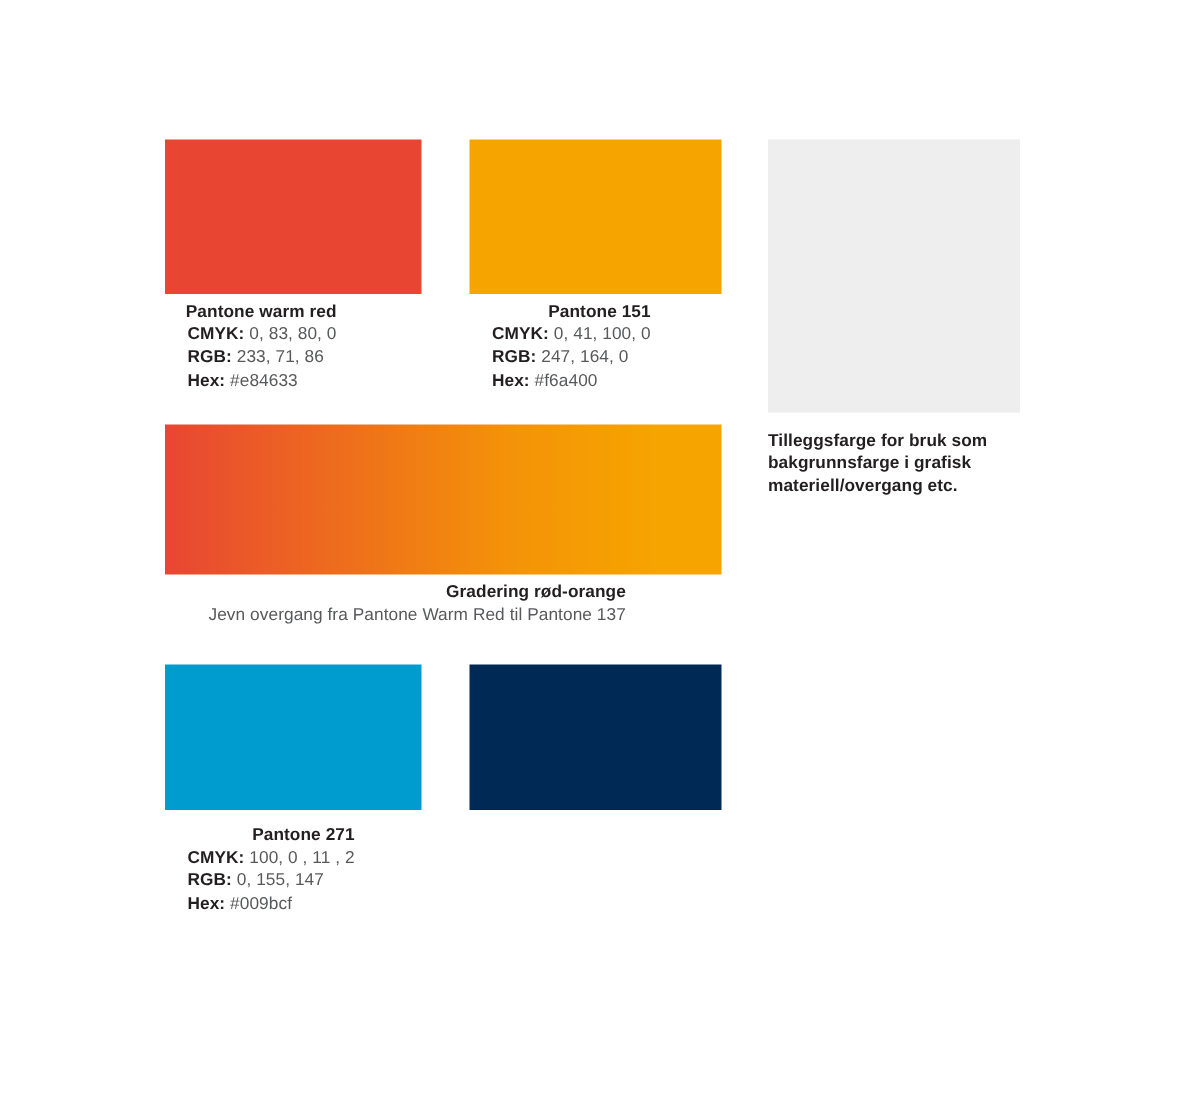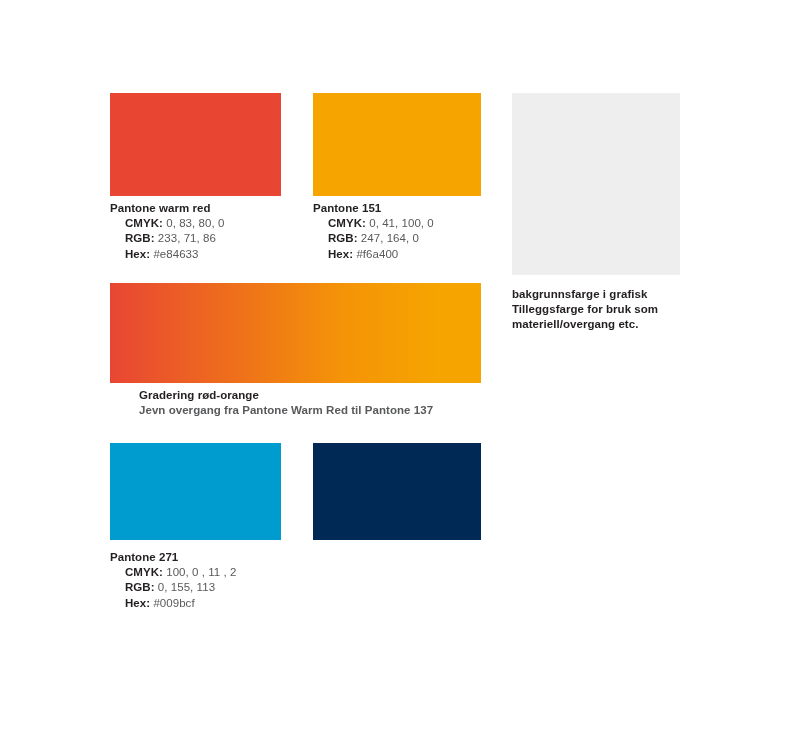--- a/index.html
+++ b/index.html
@@ -37,20 +37,21 @@
     font-size: 11.5px;
     line-height: 15.2px;
     color: #58595b;
     letter-spacing: 0.05px;
     white-space: nowrap;
   }
   .caption .title {
     display: block;
     font-weight: bold;
     color: #231f20;
+    text-align: right;
   }
   .caption .row {
     display: block;
     margin-left: 15px;
   }
   .caption .row .k {
     font-weight: bold;
     color: #231f20;
   }
   .caption .row .v {
@@ -58,21 +59,21 @@
     color: #58595b;
   }
 
   
   .caption.gradient-caption {
     white-space: nowrap;
     margin-left: 29px;
   }
   .caption.gradient-caption .sub {
     display: block;
-    font-weight: bold;
+    font-weight: normal;
     color: #58595b;
     text-align: right;
   }
 
   
   .caption.bg-caption {
     white-space: normal;
     width: 185px;
   }
   .caption.bg-caption .desc {
@@ -100,38 +101,38 @@
   <div class="caption" style="left:313px; top:201px;">
     <span class="title">Pantone 151</span>
     <span class="row"><span class="k">CMYK:</span> <span class="v">0, 41, 100, 0</span></span>
     <span class="row"><span class="k">RGB:</span> <span class="v">247, 164, 0</span></span>
     <span class="row"><span class="k">Hex:</span> <span class="v">#f6a400</span></span>
   </div>
 
   <div class="swatch" style="left:512px; top:93px; width:168px; height:182px; background:#eeeeef;"></div>
 
   <div class="caption bg-caption" style="left:512px; top:287px;">
+    <span class="desc">Tilleggsfarge for bruk som</span>
     <span class="desc">bakgrunnsfarge i grafisk</span>
-    <span class="desc">Tilleggsfarge for bruk som</span>
     <span class="desc">materiell/overgang etc.</span>
   </div>
 
   <div class="swatch" style="left:110px; top:283px; width:371px; height:100px;
               background:linear-gradient(to right, #e84633 0%, #ef7518 38%, #f49308 62%, #f6a400 88%, #f6a400 100%);"></div>
 
   <div class="caption gradient-caption" style="left:110px; top:388px;">
     <span class="title">Gradering rød-orange</span>
     <span class="sub">Jevn overgang fra Pantone Warm Red til Pantone 137</span>
   </div>
 
   <div class="swatch" style="left:110px; top:443px; width:171px; height:97px; background:#009bcf;"></div>
 
   <div class="caption" style="left:110px; top:550px;">
     <span class="title">Pantone 271</span>
     <span class="row"><span class="k">CMYK:</span> <span class="v">100, 0 , 11 , 2</span></span>
-    <span class="row"><span class="k">RGB:</span> <span class="v">0, 155, 113</span></span>
+    <span class="row"><span class="k">RGB:</span> <span class="v">0, 155, 147</span></span>
     <span class="row"><span class="k">Hex:</span> <span class="v">#009bcf</span></span>
   </div>
 
   <div class="swatch" style="left:313px; top:443px; width:168px; height:97px; background:#002a55;"></div>
 
 
 </div>
 
 </body></html>

